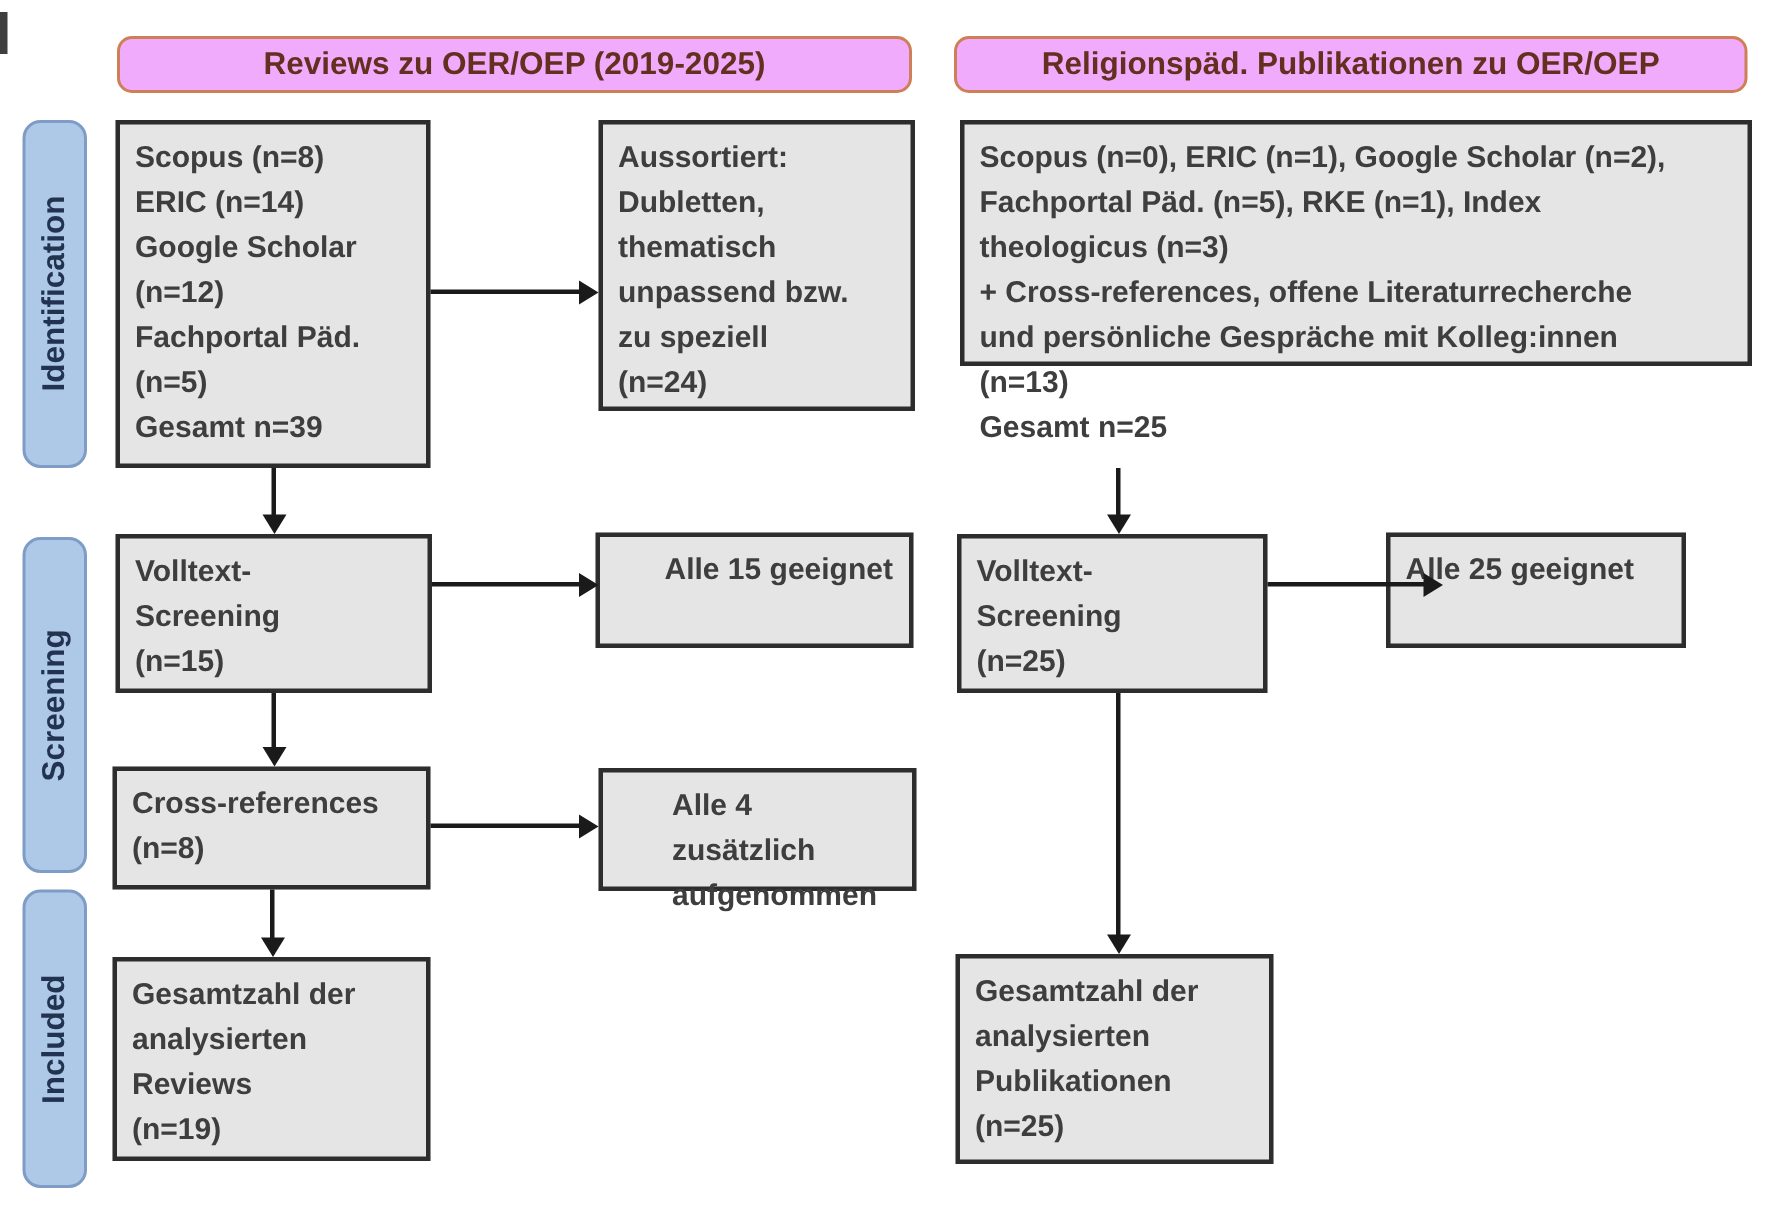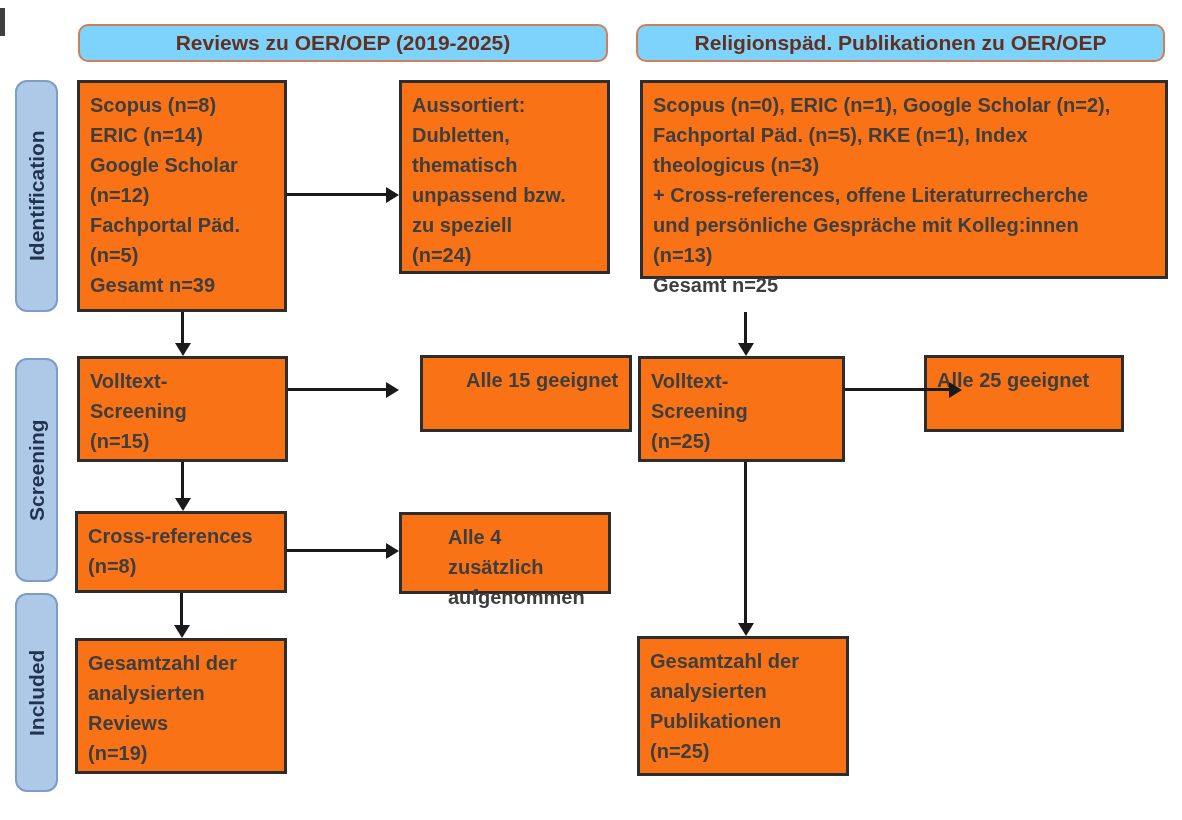--- a/index.html
+++ b/index.html
@@ -3,35 +3,35 @@
 <meta charset="utf-8">
 <style>
   html,body{margin:0;padding:0;background:#ffffff;}
   .canvas{
     position:relative;width:1182px;height:820px;background:#ffffff;overflow:hidden;
     font-family:"Liberation Sans",sans-serif;
   }
   
   .col-header{
     position:absolute;height:38px;box-sizing:border-box;
-    background:#7dd3fc;border:2px solid #cf7f58;border-radius:10px;
+    background:#f0abfc;border:2px solid #cf7f58;border-radius:10px;
     color:#63301f;font-size:21px;font-weight:700;
     display:flex;align-items:center;justify-content:center;text-align:center;
   }
   
   .stage-tab{
     position:absolute;width:43px;box-sizing:border-box;
     background:#aec8e8;border:2px solid #7e9cc6;border-radius:12px;
     color:#22334f;font-size:21px;font-weight:700;
     display:flex;align-items:center;justify-content:center;
     writing-mode:vertical-rl;transform:rotate(180deg);
   }
   
   .flow-box{
-    position:absolute;box-sizing:border-box;background:#f97316;
+    position:absolute;box-sizing:border-box;background:#e5e5e5;
     border:3px solid #2d2d2d;
     color:#3e3e3e;font-size:20px;font-weight:700;line-height:30px;
     padding:7px 10px;white-space:pre-line;
   }
   
   .arrow{position:absolute;}
   .arrow .shaft-v{position:absolute;left:0;top:0;width:3px;background:#1a1a1a;}
   .arrow .shaft-h{position:absolute;left:0;top:0;height:3px;background:#1a1a1a;}
   .arrow .head-down{
     position:absolute;width:0;height:0;
@@ -68,31 +68,31 @@
 Gesamt n=39</div>
   <div class="flow-box" style="left:399px;top:80px;width:211px;height:194px;">Aussortiert:
 Dubletten,
 thematisch
 unpassend bzw.
 zu speziell
 (n=24)</div>
   <div class="flow-box" style="left:77px;top:356px;width:211px;height:106px;">Volltext-
 Screening
 (n=15)</div>
-  <div class="flow-box" style="left:420px;top:355px;width:212px;height:77px;padding-left:43px;">Alle 15 geeignet</div>
+  <div class="flow-box" style="left:397px;top:355px;width:212px;height:77px;padding-left:43px;">Alle 15 geeignet</div>
   <div class="flow-box" style="left:75px;top:511px;width:212px;height:82px;">Cross-references
 (n=8)</div>
   <div class="flow-box" style="left:399px;top:512px;width:212px;height:82px;padding-left:46px;">Alle 4 zusätzlich
 aufgenommen</div>
   <div class="flow-box" style="left:75px;top:638px;width:212px;height:136px;">Gesamtzahl der
 analysierten
 Reviews
 (n=19)</div>
 
-  <div class="flow-box" style="left:640px;top:80px;width:528px;height:199px;">Scopus (n=0), ERIC (n=1), Google Scholar (n=2),
+  <div class="flow-box" style="left:640px;top:80px;width:528px;height:164px;">Scopus (n=0), ERIC (n=1), Google Scholar (n=2),
 Fachportal Päd. (n=5), RKE (n=1), Index
 theologicus (n=3)
 + Cross-references, offene Literaturrecherche
 und persönliche Gespräche mit Kolleg:innen
 (n=13)
 Gesamt n=25</div>
   <div class="flow-box" style="left:638px;top:356px;width:207px;height:106px;">Volltext-
 Screening
 (n=25)</div>
   <div class="flow-box" style="left:924px;top:355px;width:200px;height:77px;">Alle 25 geeignet</div>

